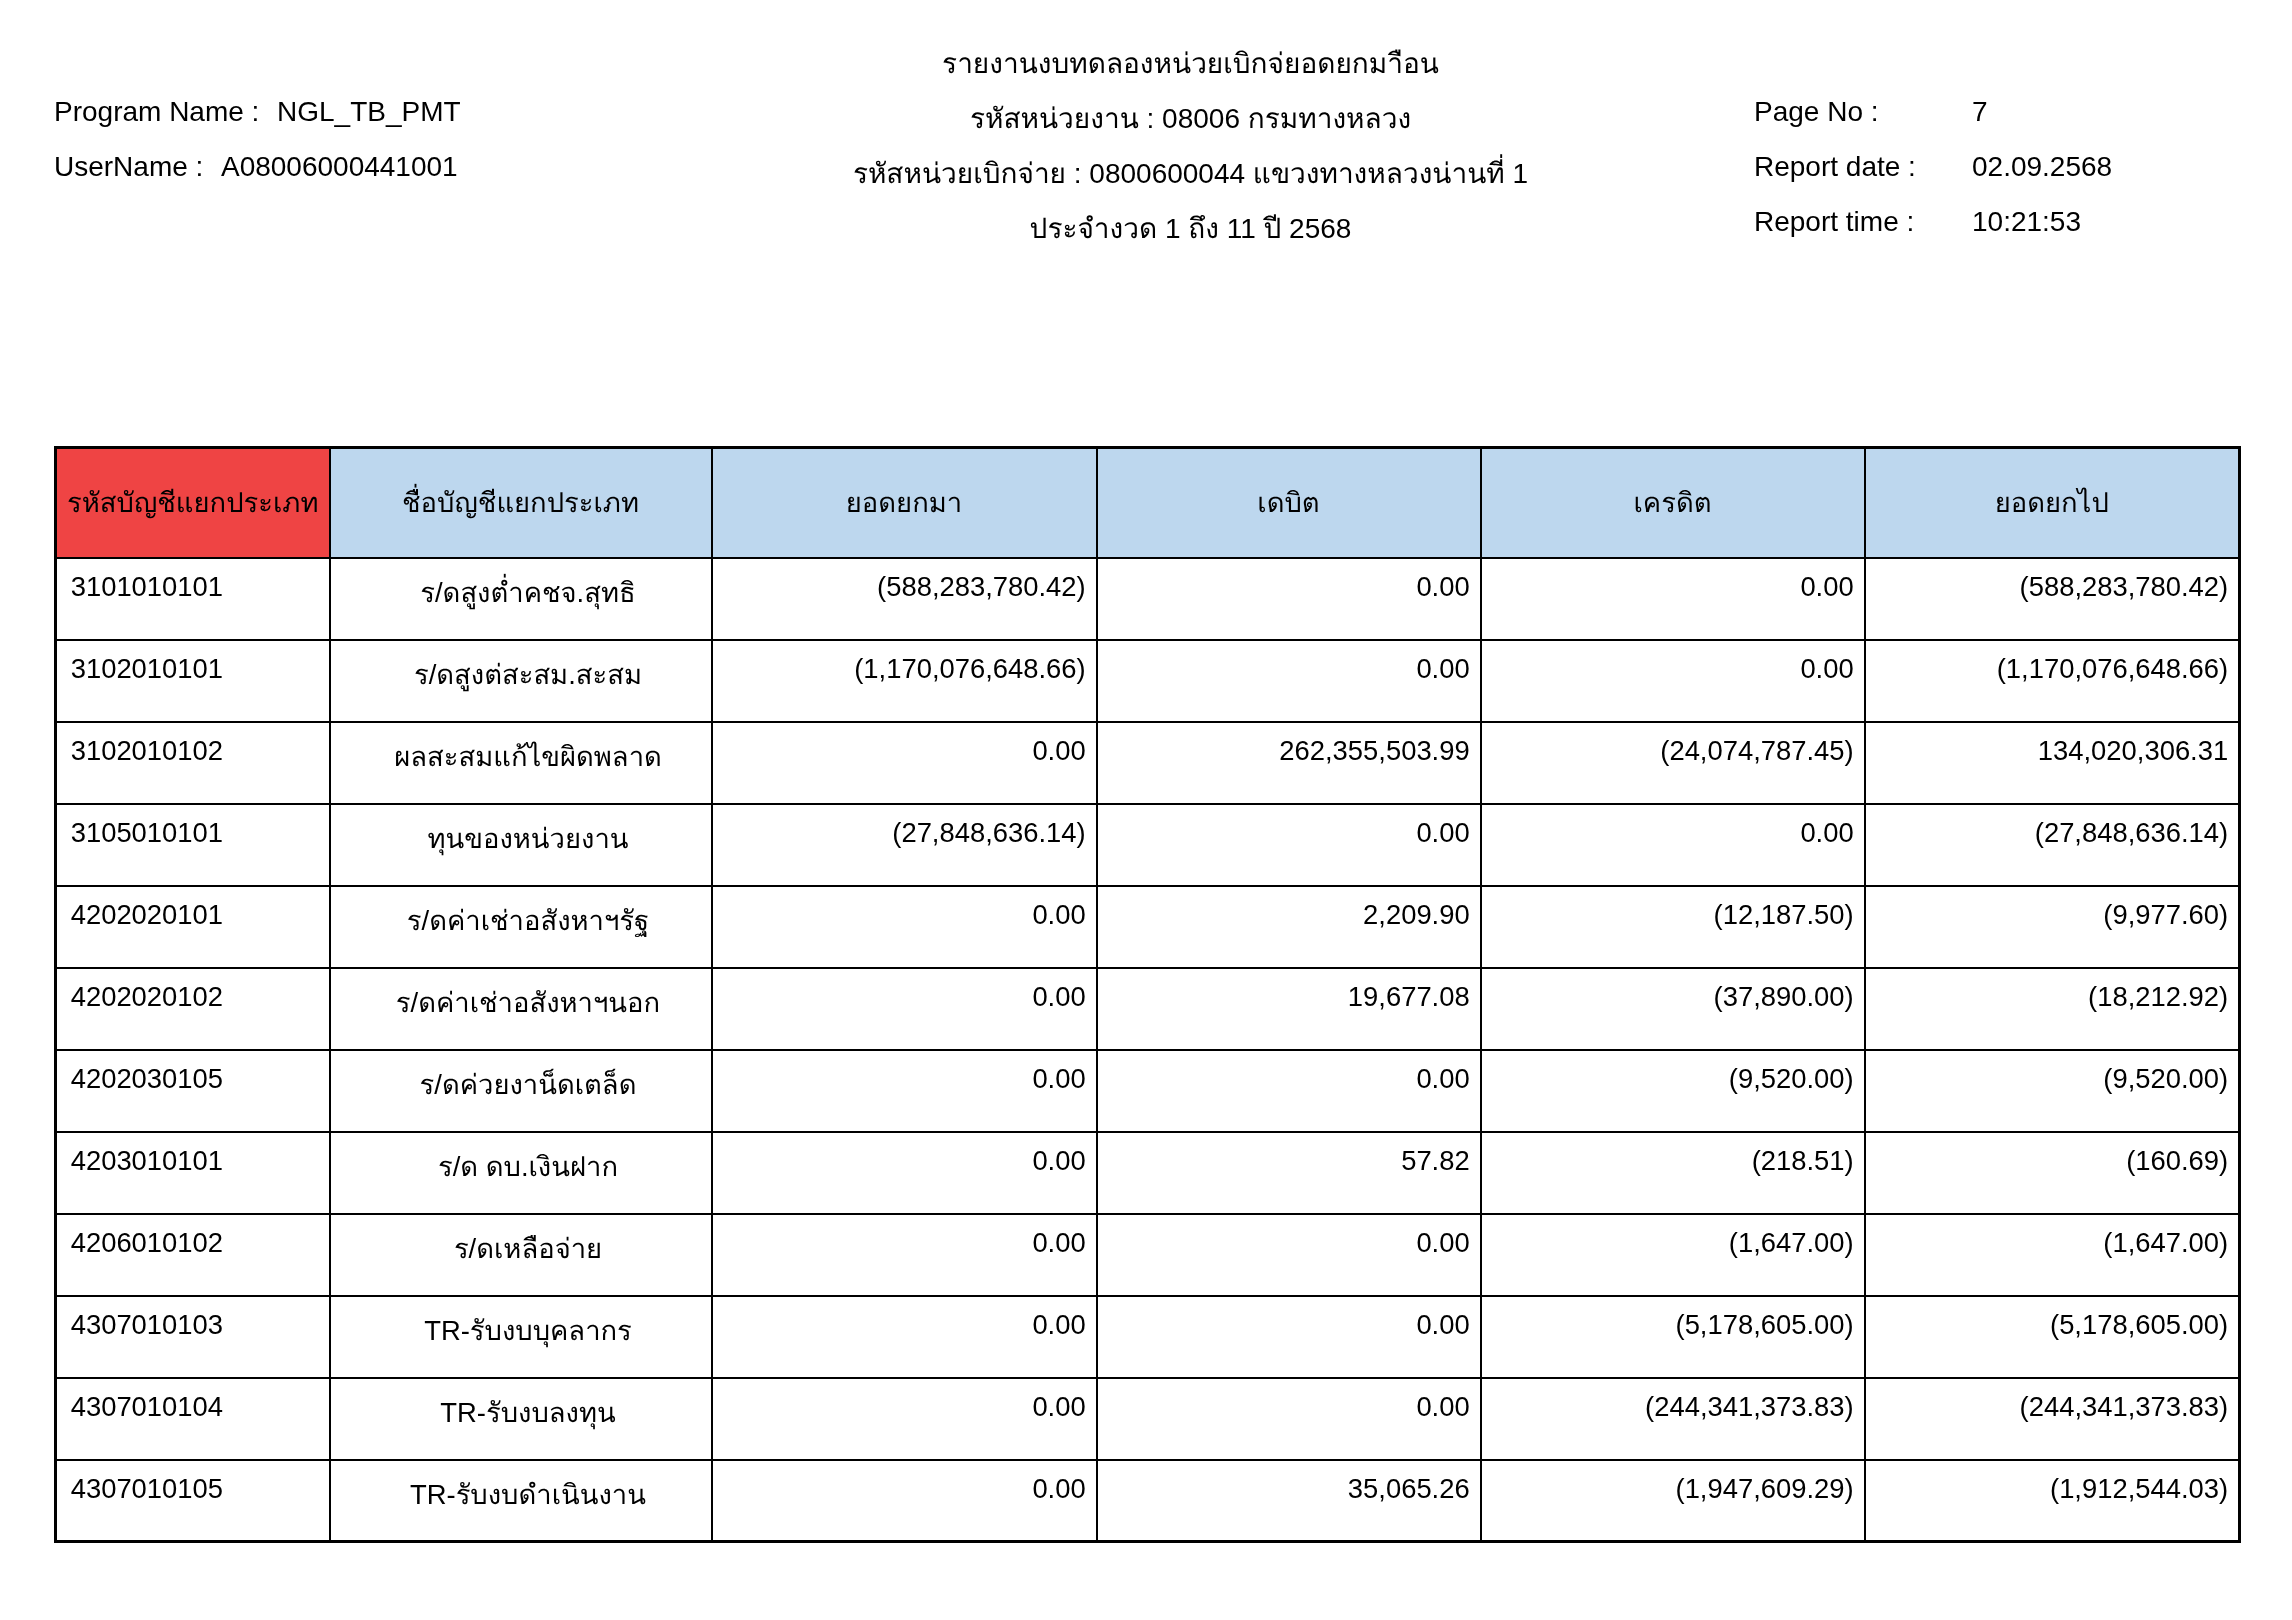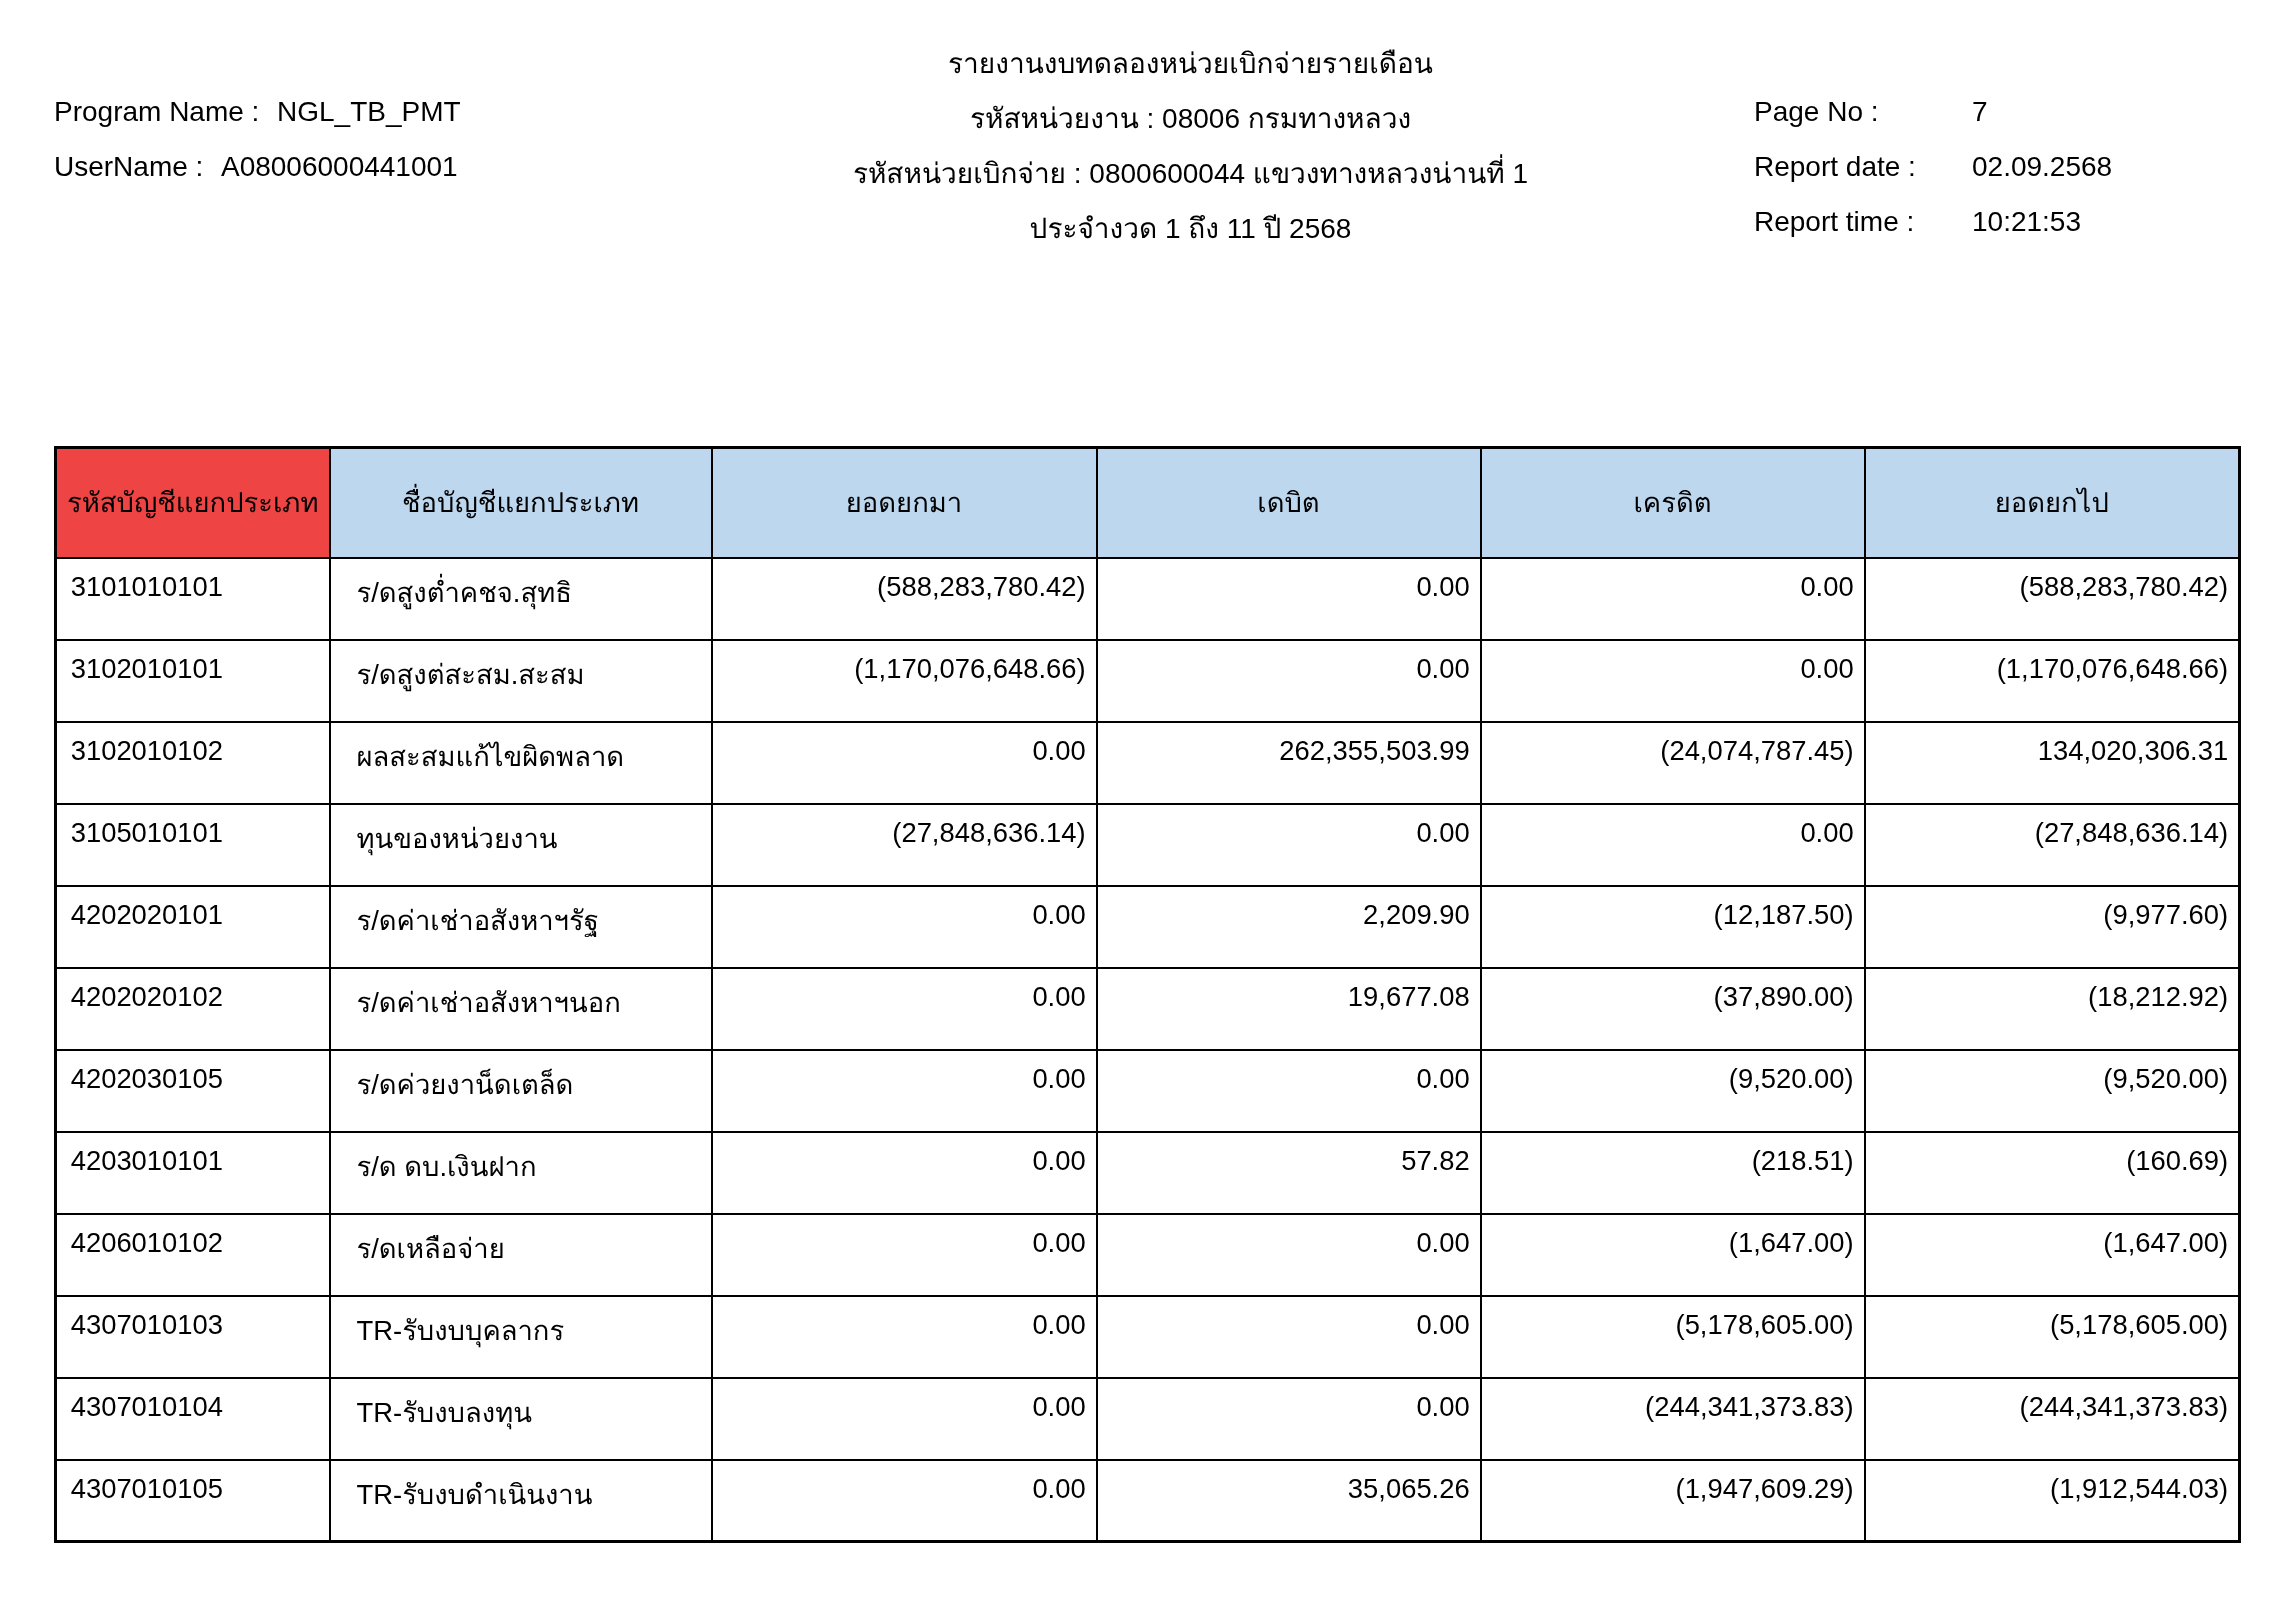--- a/index.html
+++ b/index.html
@@ -50,29 +50,29 @@
     vertical-align: middle;
     font-size: 27.4px;
   }
   table.tb td {
     height: 82px;
     vertical-align: top;
     padding-top: 12.7px;
     white-space: nowrap;
   }
   td.code { text-align: left;  padding-left: 13.7px; }
-  td.name { text-align: left;  padding-left: 26px; }
+  td.name { text-align: center;  padding-left: 15px; }
   td.num  { text-align: right; padding-right: 9.8px; }
 </style>
 </head>
 <body>
 
 <div class="page">
 
-  <div class="report-title">รายงานงบทดลองหน่วยเบิกจ่ายรายเดือน</div>
+  <div class="report-title">รายงานงบทดลองหน่วยเบิกจ่ยอดยกมาือน</div>
 
   <div class="hdr-line hdr-left row1">
     <span class="lbl">Program Name :</span>
     <span class="val">NGL_TB_PMT</span>
   </div>
   <div class="hdr-line hdr-left row2">
     <span class="lbl">UserName :</span>
     <span class="val">A08006000441001</span>
   </div>
 

